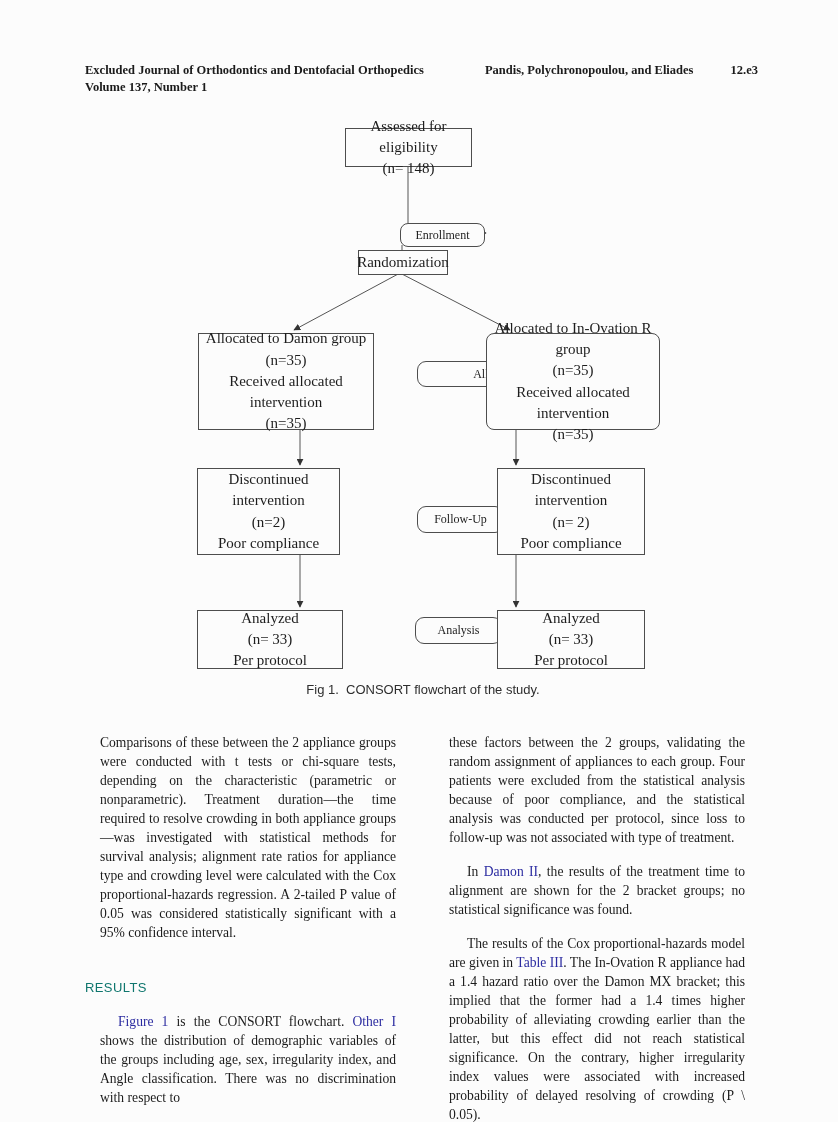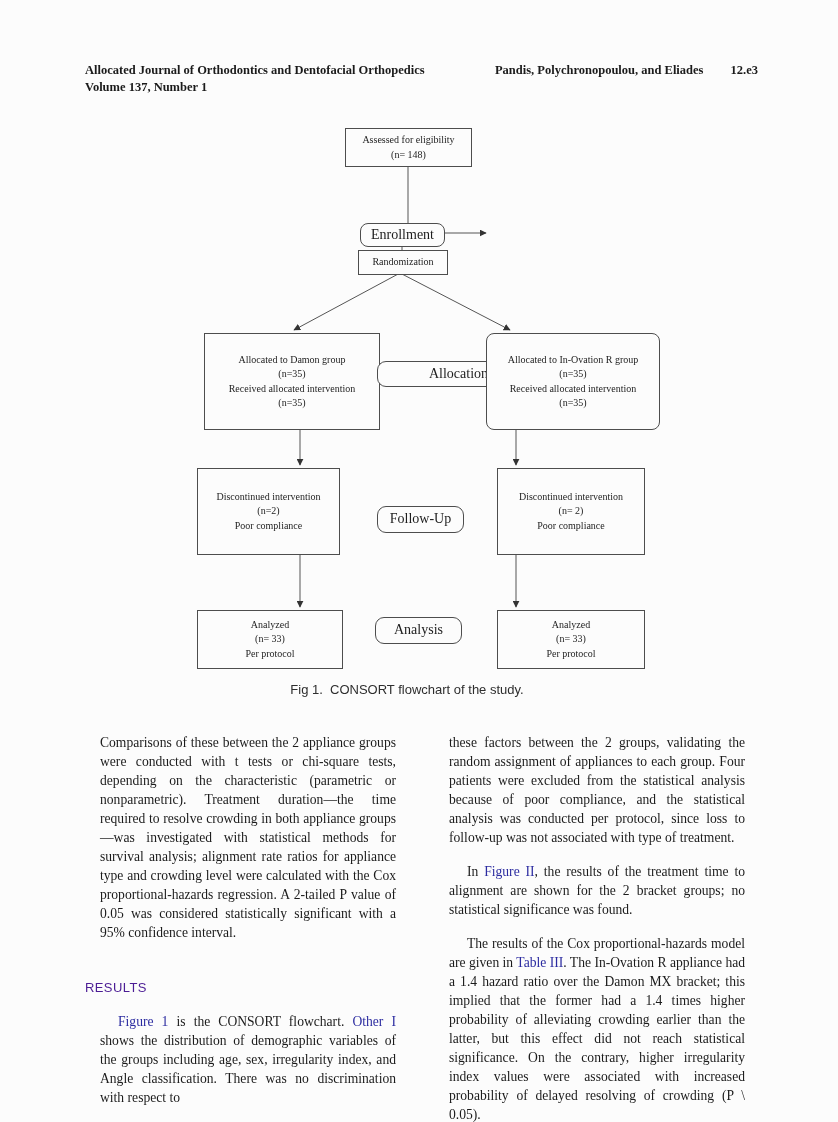--- a/index.html
+++ b/index.html
@@ -8,69 +8,69 @@
     font-family:"Liberation Serif", serif;color:#1b1b1b;
     -webkit-font-smoothing:antialiased;
   }
   .page{position:relative;width:838px;height:1122px;overflow:hidden;}
 
   
   .header{position:absolute;left:85px;right:80px;top:62px;display:flex;justify-content:space-between;
           font-size:12.5px;font-weight:600;line-height:1.35;}
   .header .left{max-width:420px;}
   .header .right{white-space:nowrap;}
-  .header .pageno{margin-left:24px;}
+  .header .pageno{margin-left:34px;}
 
   
   .fc-box{
     position:absolute;border:1px solid #4d4d4d;background:#fcfcfc;
     display:flex;align-items:center;justify-content:center;text-align:center;
-    font-size:10px;line-height:1.42;white-space:pre-line;color:#1d1d1d;
+    font-size:15px;line-height:1.42;white-space:pre-line;color:#1d1d1d;
   }
-  .fc-label{border-radius:9px;font-size:14px;line-height:1.2;border-width:1.2px;}
+  .fc-label{border-radius:9px;font-size:12px;line-height:1.2;border-width:1.2px;margin-left:40px;}
 
   .b-assessed{left:345px;top:128px;width:125px;height:37px;}
   .b-enroll{left:360px;top:223px;width:83px;height:22px;border-radius:8px;}
   .b-random{left:358px;top:250px;width:88px;height:23px;}
   .b-excluded{left:490px;top:196px;width:170px;height:99px;}
-  .b-alloc-left{left:204px;top:333px;width:174px;height:95px;}
+  .b-alloc-left{left:198px;top:333px;width:174px;height:95px;}
   .b-alloc-label{left:377px;top:361px;width:85px;height:24px;padding-left:38px;}
   .b-alloc-right{left:486px;top:333px;width:172px;height:95px;border-radius:8px;}
   .b-fu-left{left:197px;top:468px;width:141px;height:85px;}
   .b-fu-label{left:377px;top:506px;width:85px;height:25px;}
   .b-fu-right{left:497px;top:468px;width:146px;height:85px;}
   .b-an-left{left:197px;top:610px;width:144px;height:57px;}
   .b-an-label{left:375px;top:617px;width:85px;height:25px;}
   .b-an-right{left:497px;top:610px;width:146px;height:57px;}
 
   .fc-svg{position:absolute;left:0;top:0;width:838px;height:1122px;pointer-events:none;}
 
-  .caption{position:absolute;left:0;top:682px;width:814px;text-align:center;
+  .caption{position:absolute;left:16px;top:682px;width:814px;text-align:center;
            font-family:"Liberation Sans", sans-serif;font-size:13px;color:#2e2e2e;}
 
   
   .col{position:absolute;top:718px;width:326px;font-size:13.6px;line-height:19px;text-align:justify;}
   .col-left{left:85px;}
   .col-right{left:434px;}
   .col p{margin:15px;}
   .col p.indent{text-indent:18px;}
   .results-heading{
-    font-family:"Liberation Sans", sans-serif;font-size:13px;color:#4c1d95;
+    font-family:"Liberation Sans", sans-serif;font-size:13px;color:#0f766e;
     letter-spacing:.4px;margin:36px 0 14px 0;text-align:left;font-weight:500;
   }
   .xref{color:#2b2ba0;}
 </style>
 </head>
 <body>
 
 <div class="page">
 
   <div class="header">
     <div class="left">
-      <div>Allocated Journal of Orthodontics and Dentofacial Orthopedics</div>
+      <div>Excluded Journal of Orthodontics and Dentofacial Orthopedics</div>
       <div>Volume 137, Number 1</div>
     </div>
     <div class="right">
       <span>Pandis, Polychronopoulou, and Eliades</span>
       <span class="pageno">12.e3</span>
     </div>
   </div>
 
   <svg class="fc-svg" viewBox="0 0 838 1122">
     <defs>
@@ -123,17 +123,17 @@
   </div>
 
   <div class="col col-left">
     <p>Comparisons of these between the 2 appliance groups were conducted with t tests or chi-square tests, depending on the characteristic (parametric or nonparametric). Treatment duration—the time required to resolve crowding in both appliance groups—was investigated with statistical methods for survival analysis; alignment rate ratios for appliance type and crowding level were calculated with the Cox proportional-hazards regression. A 2-tailed P value of 0.05 was considered statistically significant with a 95% confidence interval.</p>
     <h2 class="results-heading">RESULTS</h2>
     <p class="indent"><span class="xref">Figure 1</span><span> is the CONSORT flowchart. </span><span class="xref">Other I</span><span> shows the distribution of demographic variables of the groups including age, sex, irregularity index, and Angle classification. There was no discrimination with respect to</span></p>
   </div>
 
   <div class="col col-right">
     <p>these factors between the 2 groups, validating the random assignment of appliances to each group. Four patients were excluded from the statistical analysis because of poor compliance, and the statistical analysis was conducted per protocol, since loss to follow-up was not associated with type of treatment.</p>
-    <p class="indent"><span>In </span><span class="xref">Figure II</span><span>, the results of the treatment time to alignment are shown for the 2 bracket groups; no statistical significance was found.</span></p>
+    <p class="indent"><span>In </span><span class="xref">Damon II</span><span>, the results of the treatment time to alignment are shown for the 2 bracket groups; no statistical significance was found.</span></p>
     <p class="indent"><span>The results of the Cox proportional-hazards model are given in </span><span class="xref">Table III</span><span>. The In-Ovation R appliance had a 1.4 hazard ratio over the Damon MX bracket; this implied that the former had a 1.4 times higher probability of alleviating crowding earlier than the latter, but this effect did not reach statistical significance. On the contrary, higher irregularity index values were associated with increased probability of delayed resolving of crowding (P \ 0.05).</span></p>
   </div>
 
 </div>
 
 </body></html>

